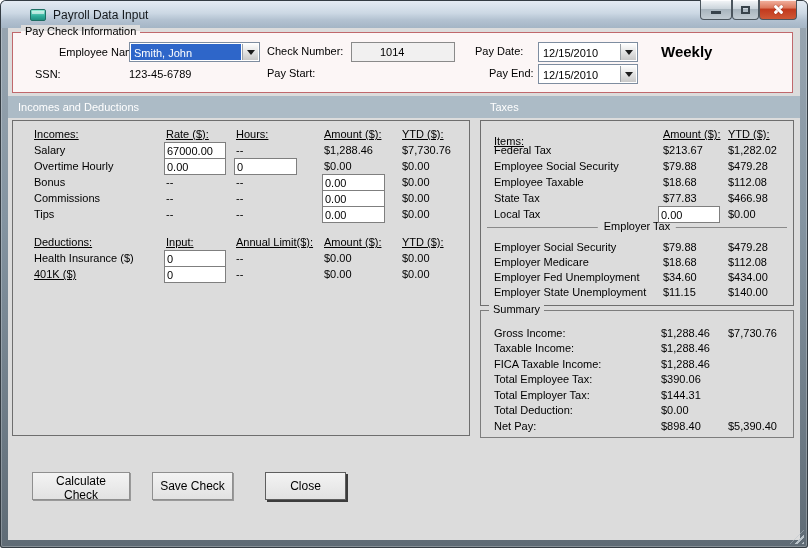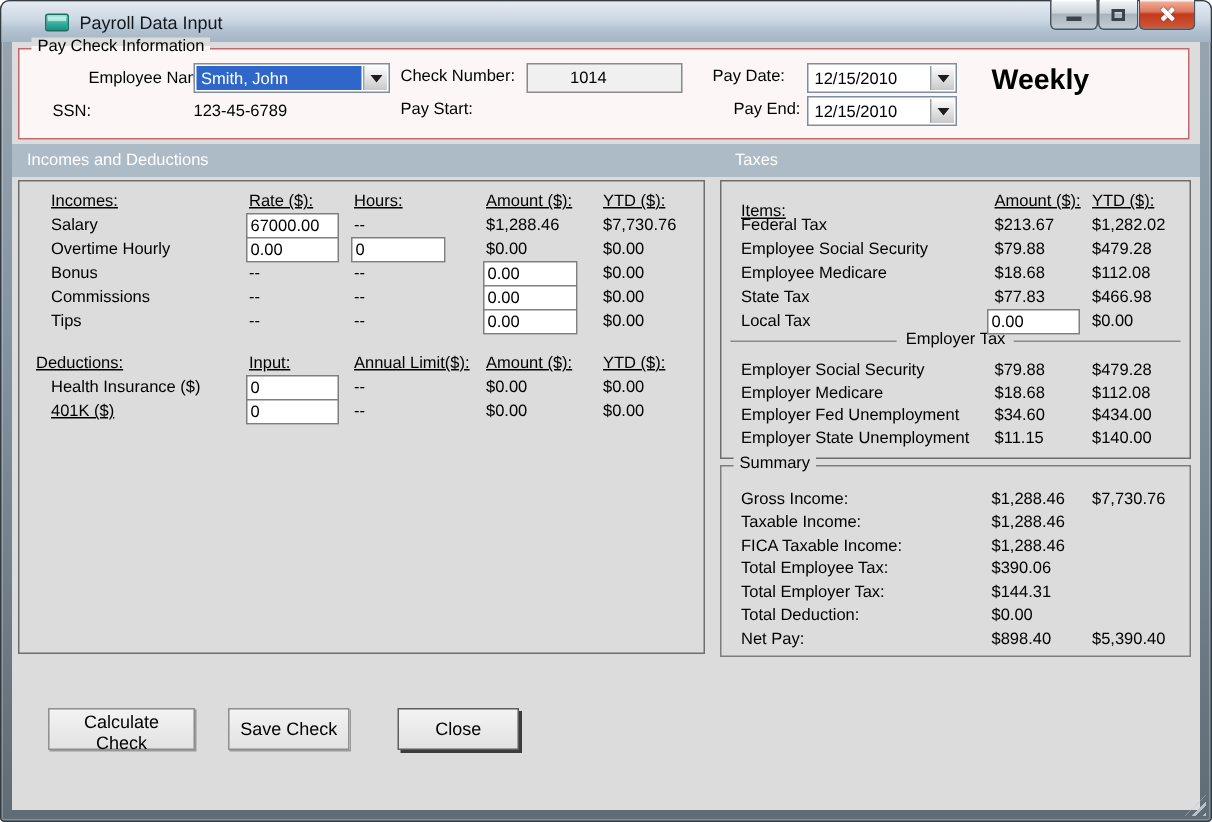--- a/index.html
+++ b/index.html
@@ -33,21 +33,21 @@
     background:repeating-linear-gradient(135deg,transparent 0 3px,#b9c2c9 3px 5px);
     clip-path:polygon(100% 0,100% 100%,0 100%);}
   
   .client{position:absolute;left:8px;top:28px;width:792px;height:512px;background:#dcdcdc;font-size:11px;color:#000;}
   
   .gb-paycheck{position:absolute;left:4px;top:4px;width:781px;height:61px;border:1px solid #c0686c;background:#fcf6f6;}
   .gb-paycheck .legend{position:absolute;top:-8px;left:8px;padding:0 4px;
     background:linear-gradient(180deg,#dcdcdc 50%,#fcf6f6 50%);font-size:11px;}
   .flabel{position:absolute;white-space:nowrap;}
   .static-val{position:absolute;white-space:nowrap;}
-  .weekly{position:absolute;font-size:19px;font-weight:bold;}
+  .weekly{position:absolute;font-size:15px;font-weight:bold;}
   
   .combo{position:absolute;height:20px;background:#fff;border:1px solid #7e8da0;}
   .combo .sel{position:absolute;left:1px;top:1px;bottom:1px;right:18px;padding:3px 0 0 3px;font-size:11px;overflow:hidden;white-space:nowrap;}
   .combo.hl .sel{background:#2e66c9;color:#fff;}
   .combo .dbtn{position:absolute;right:1px;top:1px;bottom:1px;width:16px;
     background:linear-gradient(180deg,#fdfdfd 0%,#dedede 60%,#c8c8c8 100%);border-left:1px solid #9aa0a6;}
   .combo .arr{position:absolute;left:50%;top:50%;margin:-2px 0 0 -4px;width:0;height:0;
     border-left:4px solid transparent;border-right:4px solid transparent;border-top:5px solid #1c1c1c;}
   .tb{position:absolute;height:20px;border:1px solid #8a8a8a;background:#f1f0f0;font-size:11px;padding:0 3px;font-family:inherit;color:#000;}
   
@@ -172,21 +172,21 @@
           <span class="tc" style="left: 389px;">$0.00</span>
         </div>
         <div class="trow" style="top: 86px;">
           <span class="tc" style="left: 21px;">Tips</span>
           <span class="tc" style="left: 153px;">--</span>
           <span class="tc" style="left: 223px;">--</span>
           <input class="cellinput" value="0.00" style="left: 309px; width: 63px;">
           <span class="tc" style="left: 389px;">$0.00</span>
         </div>
         <div class="trow" style="top: 114px;">
-          <span class="tc u" style="left: 11px; text-align: right;">Deductions:</span>
+          <span class="tc u" style="left: 21px; text-align: right;">Deductions:</span>
           <span class="tc u" style="left: 153px;">Input:</span>
           <span class="tc u" style="left: 223px;">Annual Limit($):</span>
           <span class="tc u" style="left: 311px;">Amount ($):</span>
           <span class="tc u" style="left: 389px;">YTD ($):</span>
         </div>
         <div class="trow" style="top: 130px;">
           <span class="tc" style="left: 21px;">Health Insurance  ($)</span>
           <input class="cellinput" value="0" style="left: 151px; width: 62px;">
           <span class="tc" style="left: 223px;">--</span>
           <span class="tc" style="left: 311px;">$0.00</span>
@@ -236,21 +236,21 @@
           <span class="tc" style="left: 13px;">Federal Tax</span>
           <span class="tc" style="left: 182px;">$213.67</span>
           <span class="tc" style="left: 247px;">$1,282.02</span>
         </div>
         <div class="trow" style="top: 38px;">
           <span class="tc" style="left: 13px;">Employee Social Security</span>
           <span class="tc" style="left: 182px;">$79.88</span>
           <span class="tc" style="left: 247px;">$479.28</span>
         </div>
         <div class="trow" style="top: 54px;">
-          <span class="tc" style="left: 13px;">Employee Medicare</span>
+          <span class="tc" style="left: 13px;">Employee Taxable</span>
           <span class="tc" style="left: 182px;">$18.68</span>
           <span class="tc" style="left: 247px;">$112.08</span>
         </div>
         <div class="trow" style="top: 70px;">
           <span class="tc" style="left: 13px;">State Tax</span>
           <span class="tc" style="left: 182px;">$77.83</span>
           <span class="tc" style="left: 247px;">$466.98</span>
         </div>
         <div class="trow" style="top: 86px;">
           <span class="tc" style="left: 13px;">Local Tax</span>

